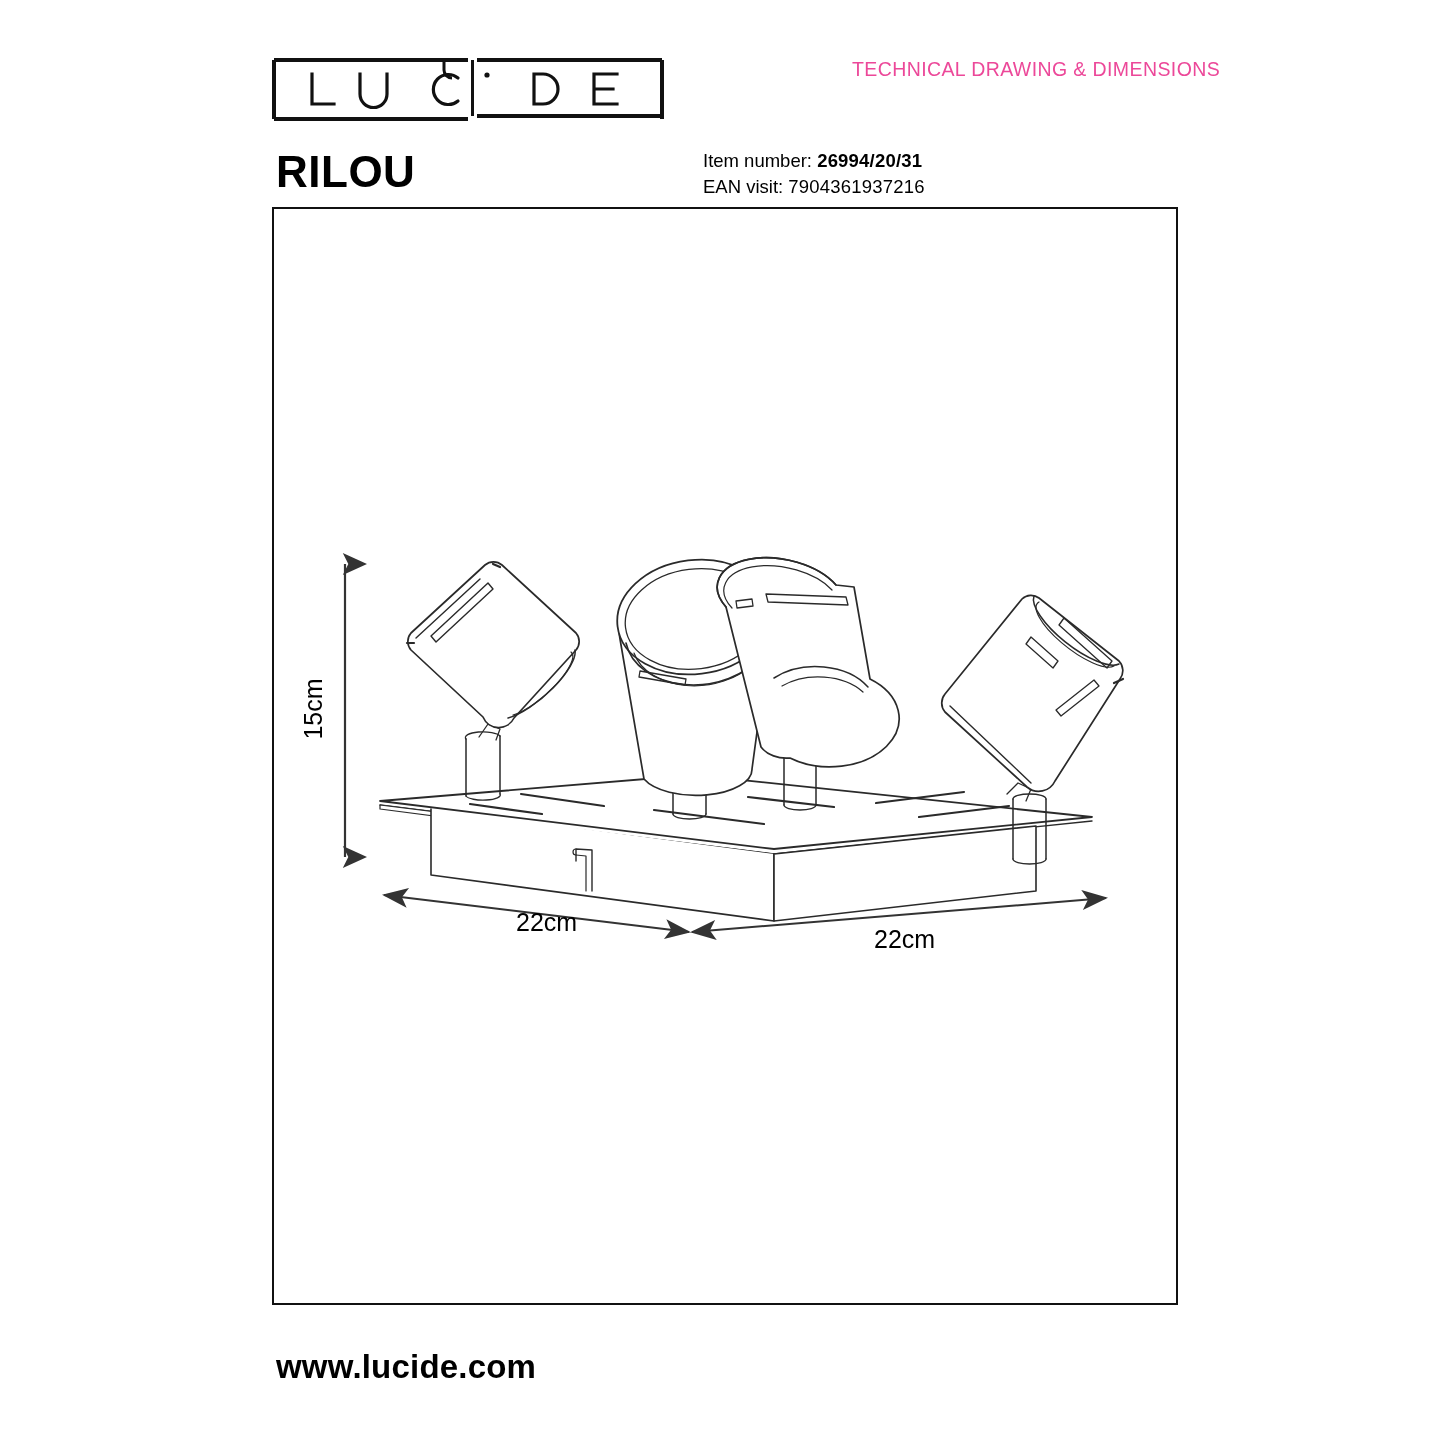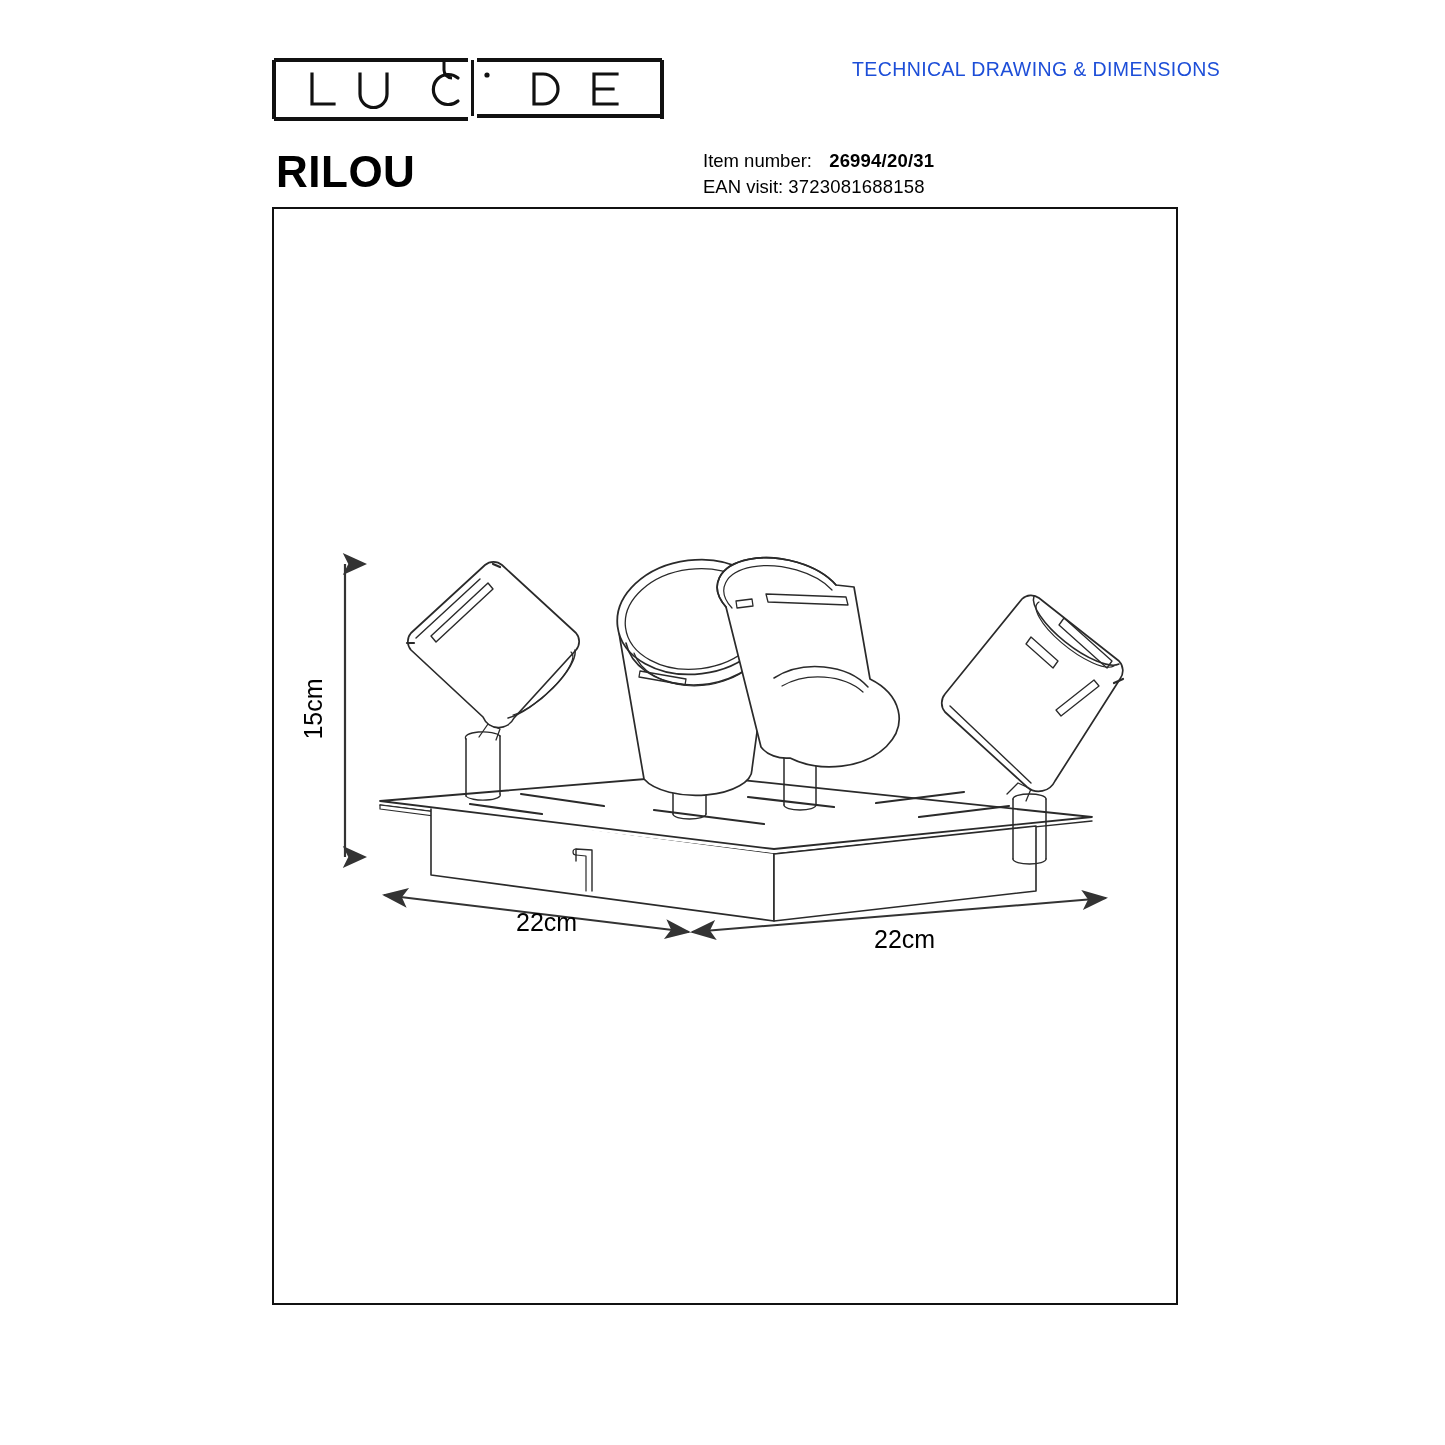--- a/index.html
+++ b/index.html
@@ -27,21 +27,21 @@
   #logo-svg { display: block; }
 
   #header-caption {
     position: absolute;
     left: 852px;
     top: 58px;
     font-size: 19.5px;
     letter-spacing: 0.4px;
     white-space: nowrap;
     font-weight: 400;
-    color: #1d4ed8;
+    color: #ec4899;
   }
 
   #product-title {
     position: absolute;
     left: 276px;
     top: 150px;
     font-size: 44px;
     font-weight: bold;
     letter-spacing: 0.5px;
     line-height: 1;
@@ -49,21 +49,21 @@
 
   #meta-block {
     position: absolute;
     left: 703px;
     top: 148px;
     font-size: 18.5px;
     line-height: 1.42;
     white-space: nowrap;
   }
   #meta-block .k { font-weight: normal; }
-  #meta-block .v-bold { font-weight: bold; letter-spacing: 0.2px; margin-left: 12px; }
+  #meta-block .v-bold { font-weight: bold; letter-spacing: 0.2px; }
   #meta-block .v-reg  { font-weight: normal; letter-spacing: 0.2px; }
 
   
   #drawing-frame {
     position: absolute;
     left: 272px;
     top: 207px;
     width: 906px;
     height: 1098px;
     border: 2.5px solid #111111;
@@ -147,21 +147,21 @@
 
 <div id="product-title">RILOU</div>
 
 <div id="meta-block">
   <div>
     <span class="k"><span>Item number</span>:</span>
     <span class="v-bold">26994/20/31</span>
   </div>
   <div>
     <span class="k"><span>EAN visit</span>:</span>
-    <span class="v-reg">3723081688158</span>
+    <span class="v-reg">7904361937216</span>
   </div>
 </div>
 
 <div id="drawing-frame">
   <svg id="drawing-svg" viewBox="0 0 906 1098">
     <defs>
       <marker id="arrUp" markerWidth="12" markerHeight="12" refX="6" refY="10" orient="auto">
         <path d="M 6 0 L 11 11 L 6 8.5 L 1 11 Z" fill="#333"></path>
       </marker>
       <marker id="arrStart" markerWidth="14" markerHeight="14" refX="1" refY="5" orient="auto">
@@ -321,13 +321,14 @@
     </g>
 
     <g>
       <line x1="418" y1="723" x2="832" y2="689" stroke="#333" stroke-width="2" marker-start="url(#arrStart)" marker-end="url(#arrEnd)"></line>
       <text class="dim-text" x="600" y="739">22cm</text>
     </g>
   </svg>
 </div>
 
 <div id="footer">
+  <div id="footer-line2">www.lucide.com</div>
 </div>
 
 </body></html>

